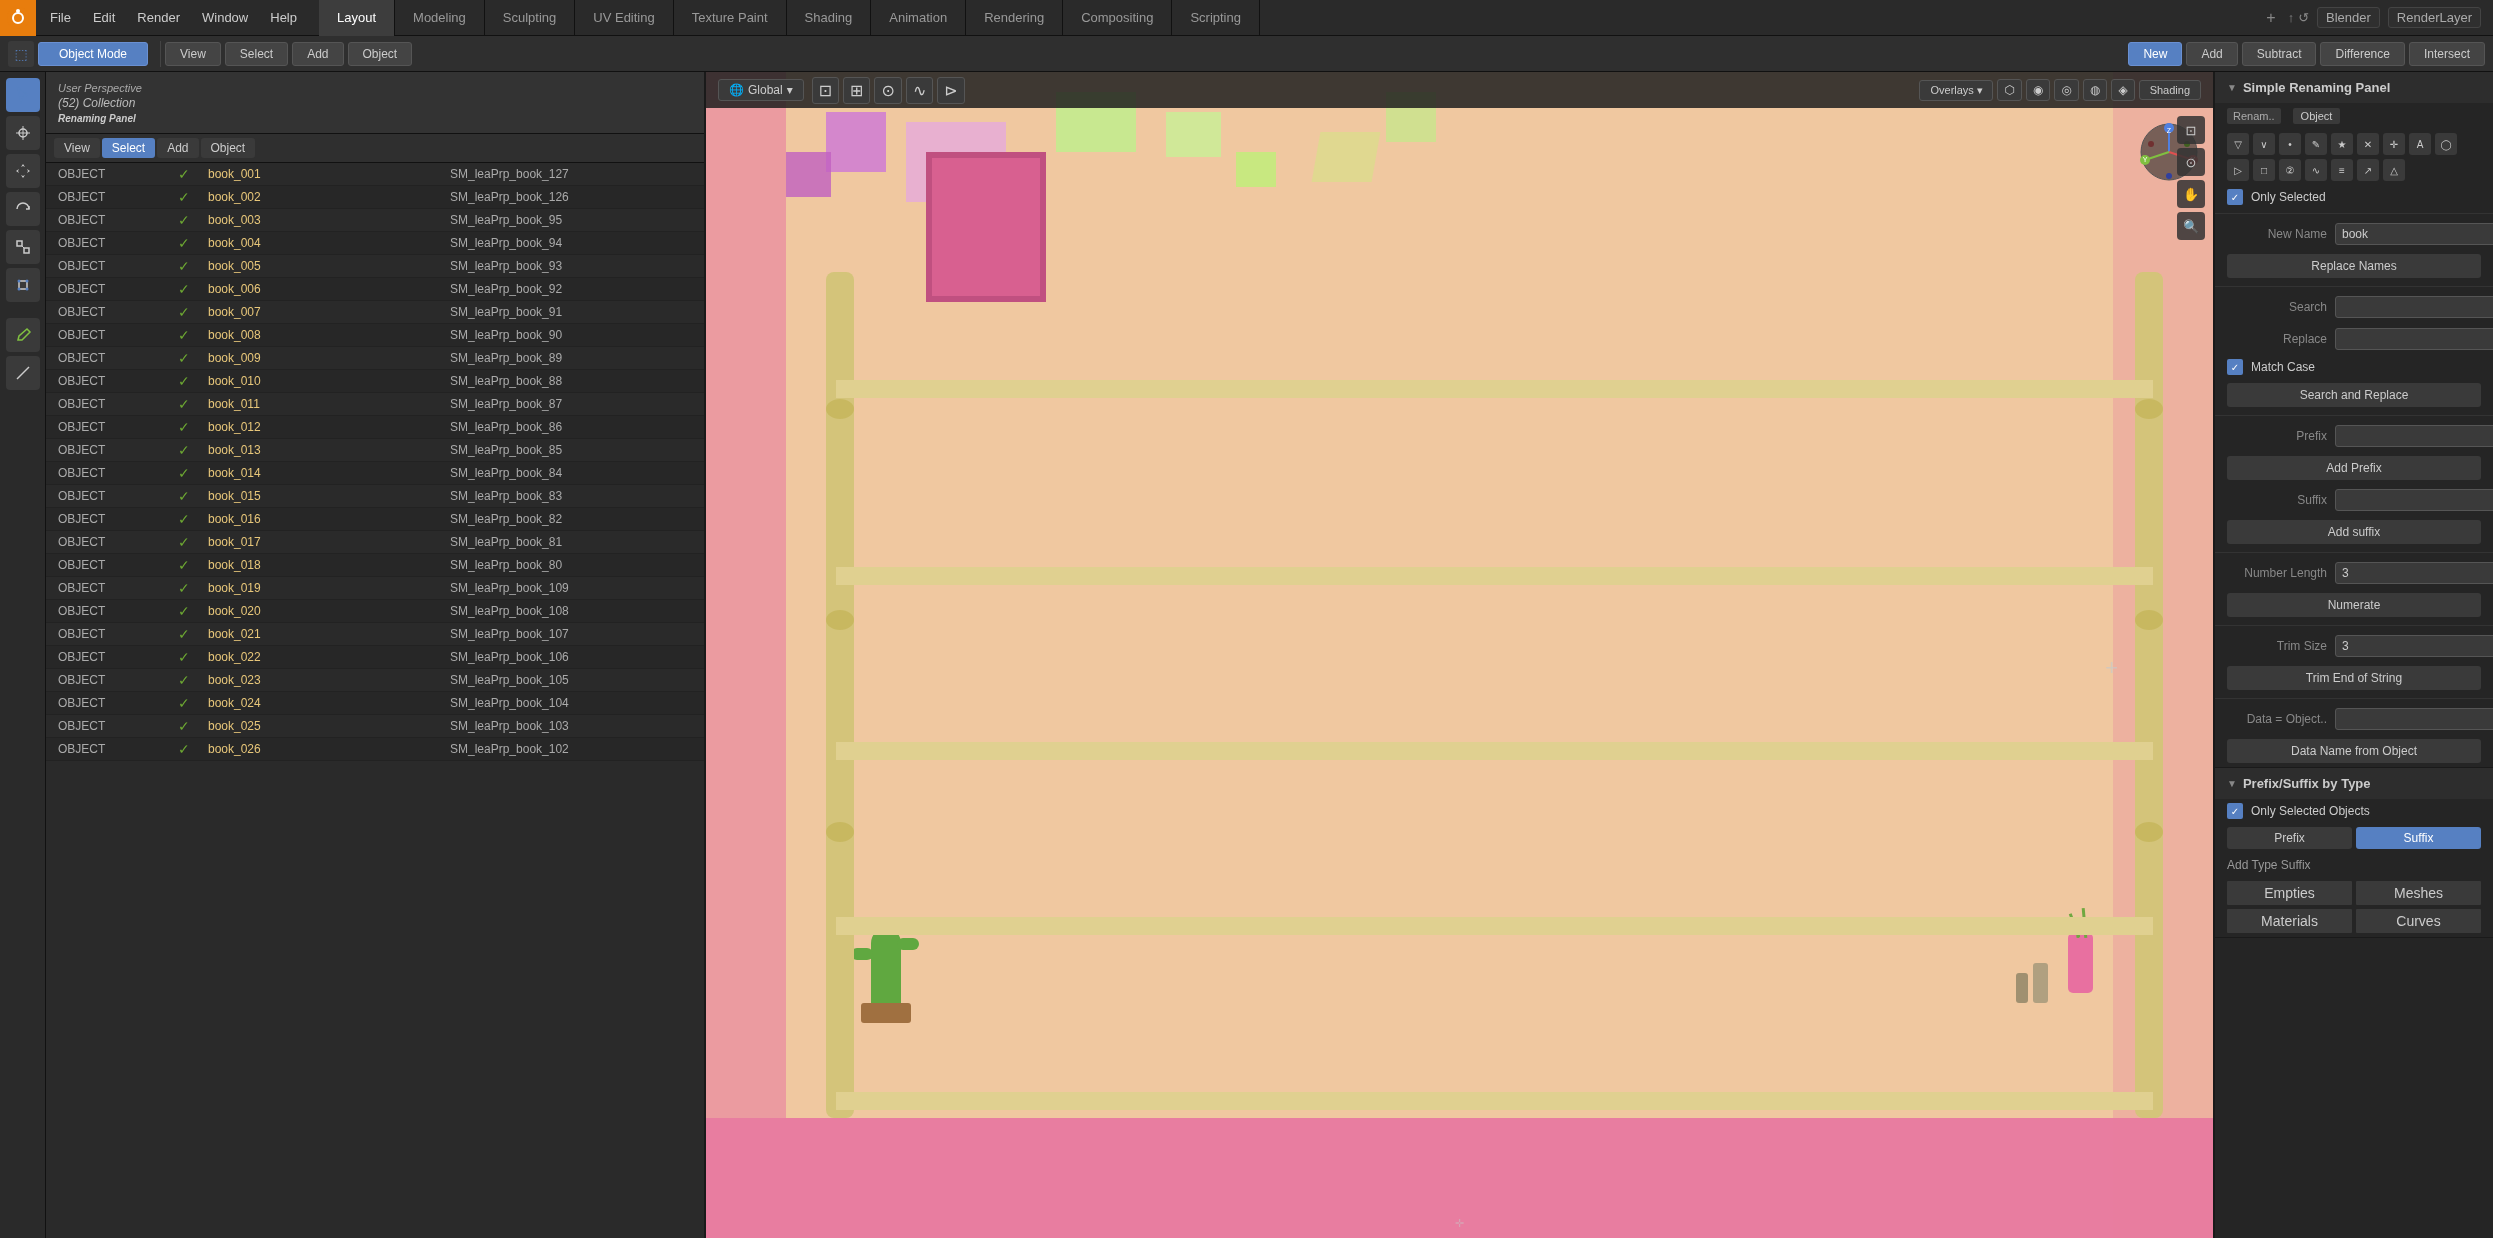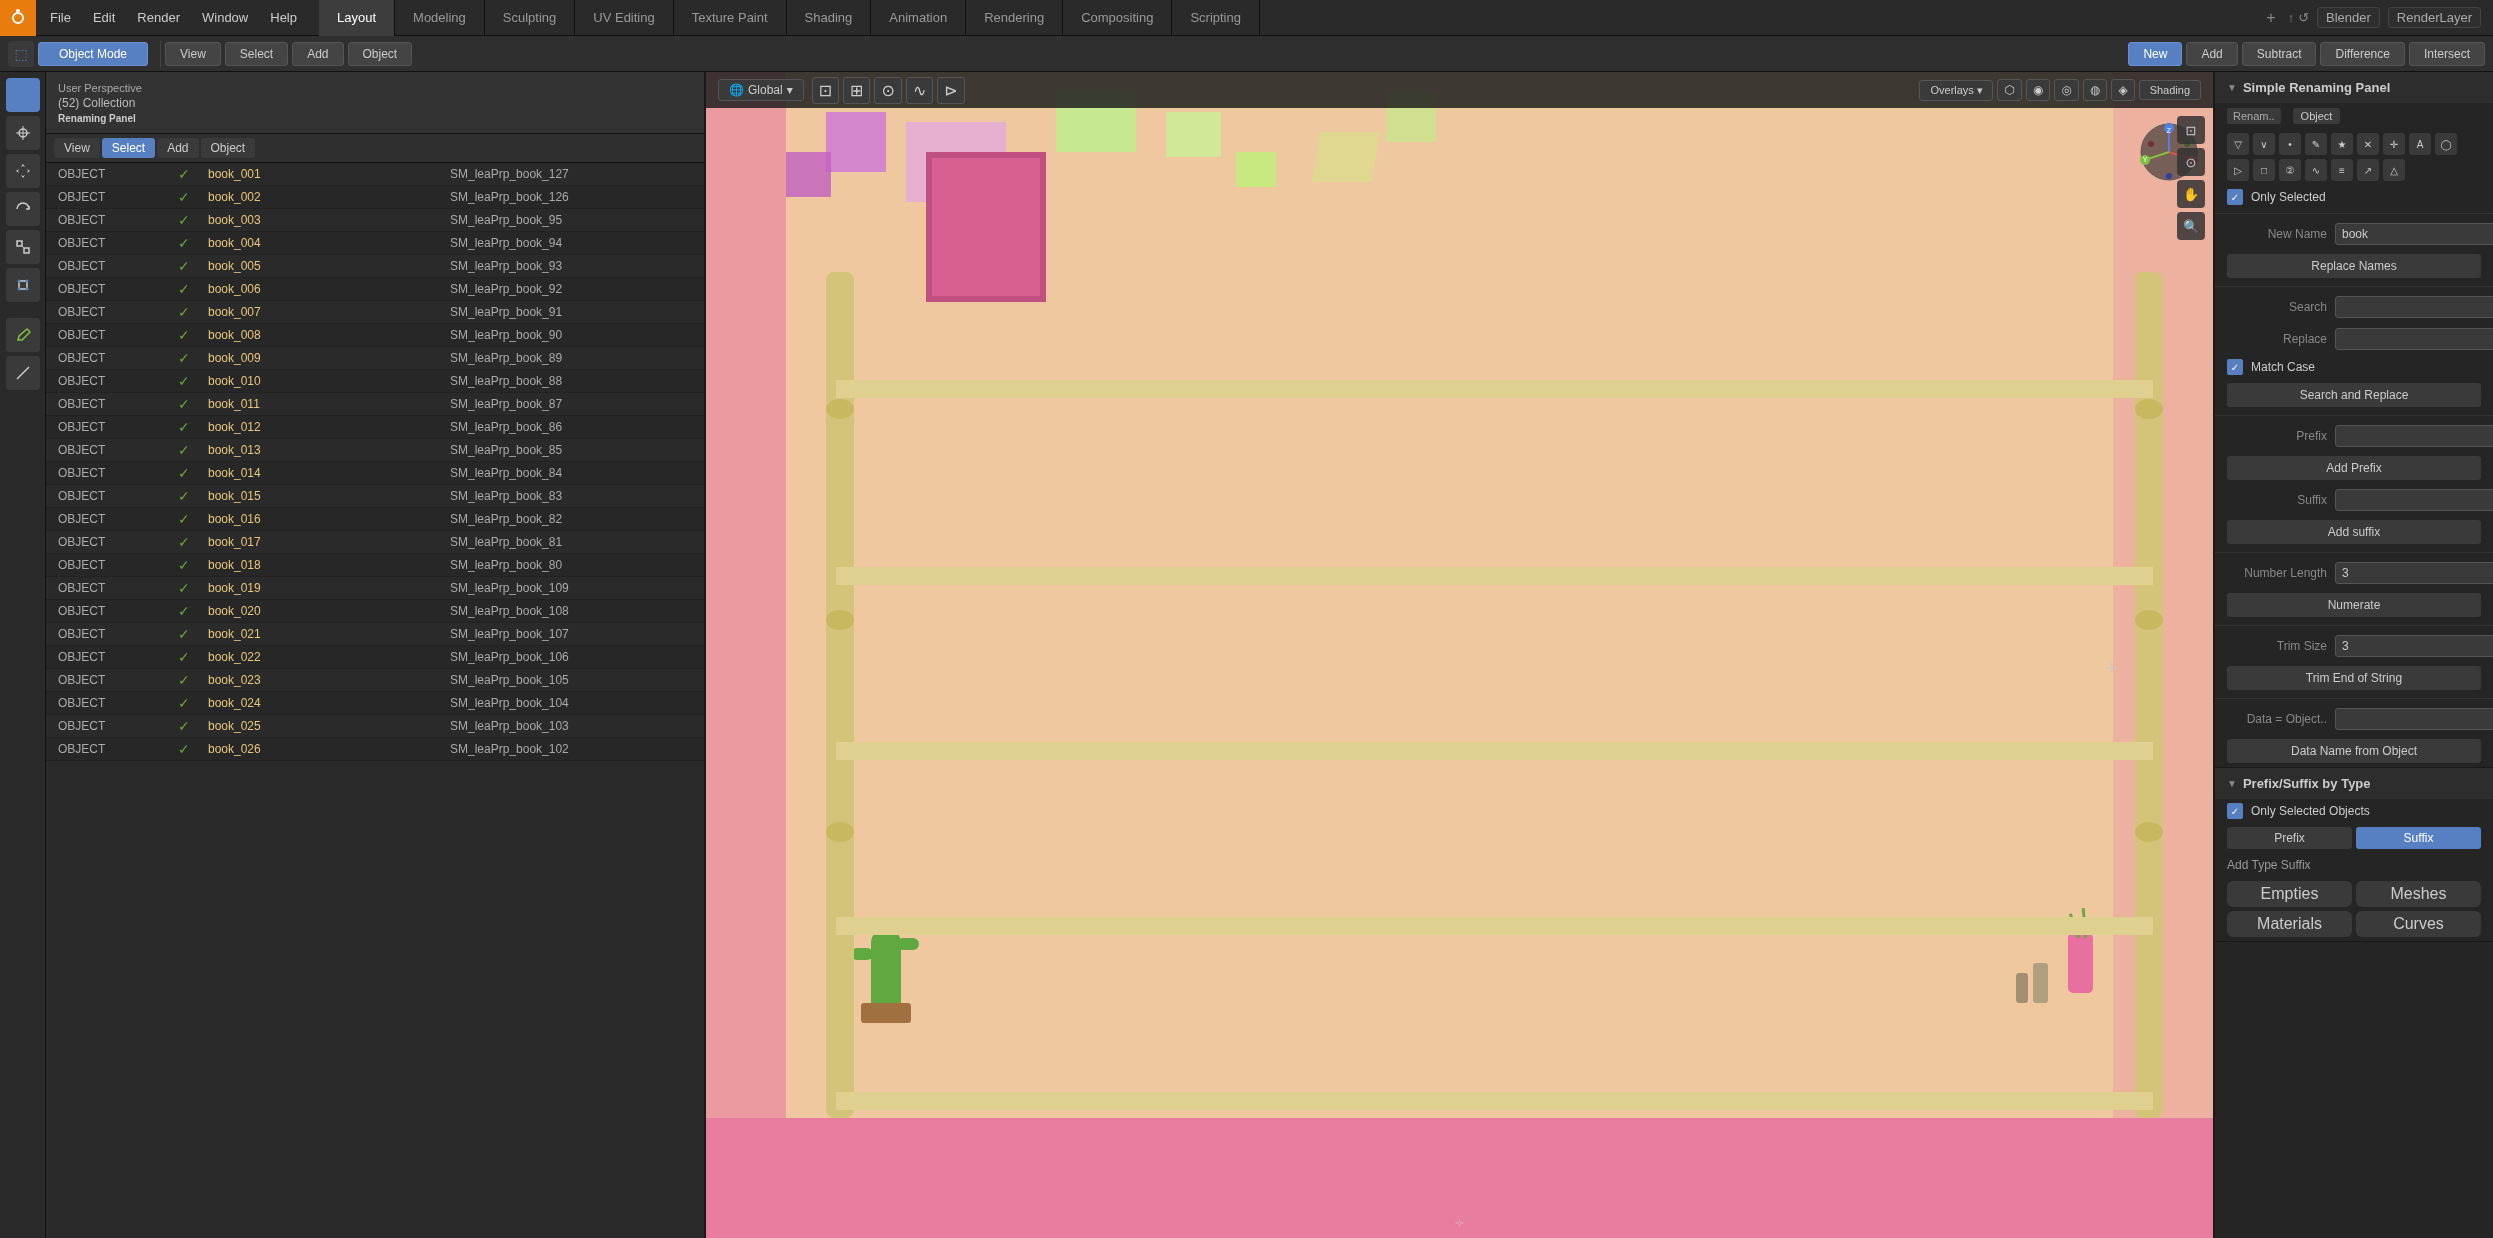--- a/index.html
+++ b/index.html
@@ -90,21 +90,21 @@
     
     .renaming-panel-overlay {
       position: absolute; left: 0; top: 0; width: 660px; height: 100%;
       background: #2a2a2a; z-index: 10;
       display: flex; flex-direction: column;
       border-right: 2px solid #1a1a1a;
     }
 
     .panel-header {
       padding: 8px 12px; background: #333; color: #ccc;
-      font-size: 13px; border-bottom: 1px solid #111;
+      font-size: 13px; border-bottom: 1px solid #111; font-style: italic;
     }
 
     
     .panel-view-toolbar {
       display: flex; align-items: center; gap: 2px;
       padding: 4px 8px; background: #2f2f2f;
       border-bottom: 1px solid #111;
     }
     .panel-view-btn {
       padding: 3px 10px; background: #3a3a3a; color: #ccc;
@@ -228,22 +228,22 @@
       flex: 1; padding: 4px; background: #3a3a3a; border: none;
       color: #ccc; border-radius: 3px; cursor: pointer; font-size: 12px; text-align: center;
     }
     .ps-btn.active { background: #5680c2; color: #fff; }
 
     .type-suffix-grid {
       display: grid; grid-template-columns: 1fr 1fr;
       gap: 4px; padding: 4px 12px;
     }
     .type-suffix-item {
-      padding: 4px 8px; background: #3a3a3a; border-radius: 6px;
-      font-size: 16px; color: #ccc; cursor: pointer; text-align: center;
+      padding: 4px 8px; background: #3a3a3a; border-radius: 1px;
+      font-size: 14px; color: #ccc; cursor: pointer; text-align: center;
     }
 
     
     .viewport-tools-right {
       position: absolute; top: 44px; right: 8px;
       display: flex; flex-direction: column; gap: 4px;
       z-index: 5;
     }
     .vt-btn {
       width: 28px; height: 28px; background: rgba(50,50,50,0.85);

